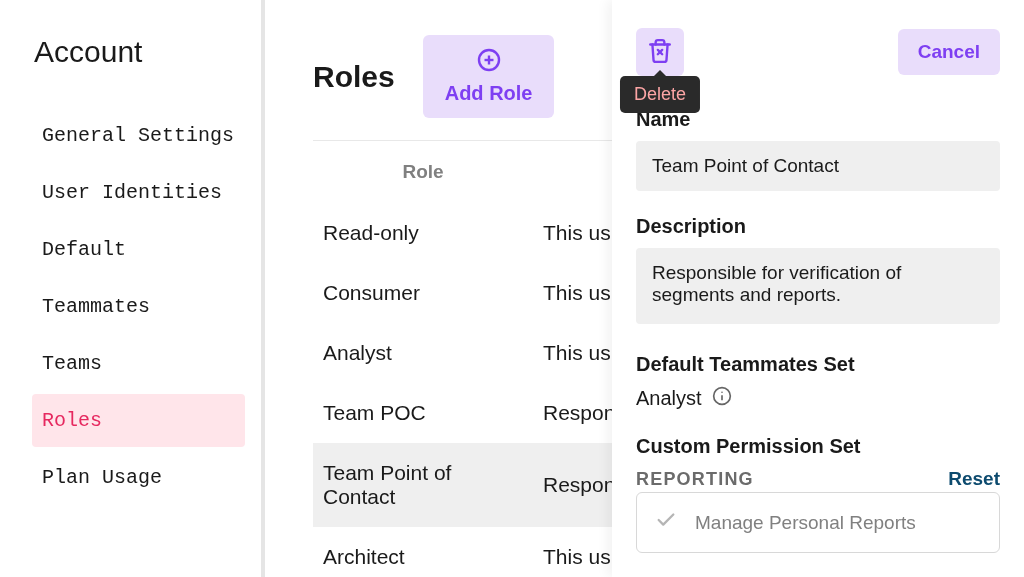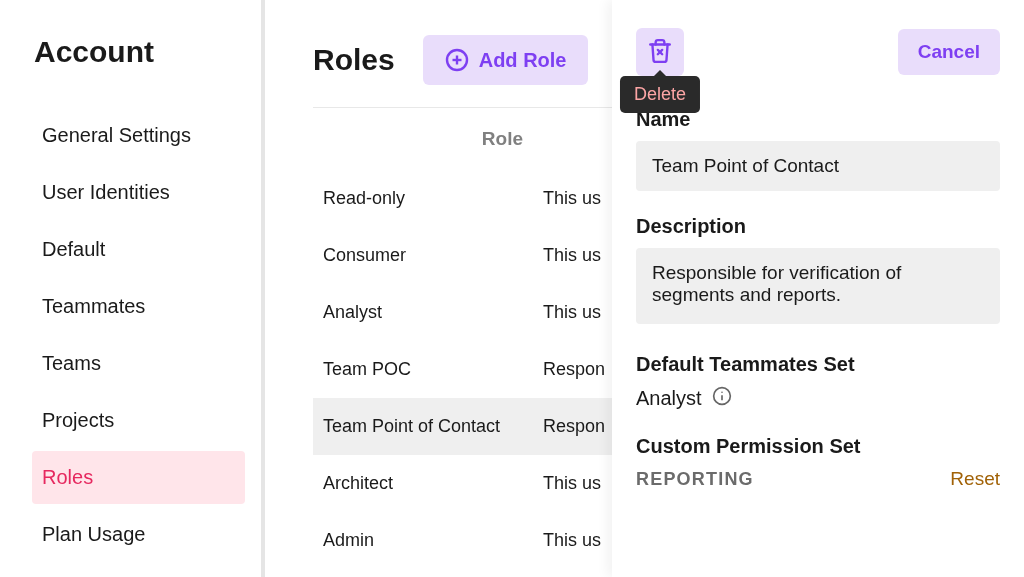--- a/index.html
+++ b/index.html
@@ -23,27 +23,28 @@
     }
     
     .sidebar {
       width: 265px;
       padding: 35px 16px 0 32px;
       border-right: 4px solid #e5e5e5;
       position: relative;
     }
     .sidebar h1 {
       font-size: 30px;
-      font-weight: 700;
+      font-weight: 400;
       margin-bottom: 40px;
       margin-left: 2px;
       color: #1a1a1a;
     }
     .sidebar-list {
       list-style: none;
+      font-family: Liberation Mono, monospace;
     }
     .sidebar-item {
       padding: 15px 10px;
       font-size: 20px;
       font-weight: 400;
       color: #1a1a1a;
       cursor: pointer;
       border-radius: 4px;
       margin-bottom: 4px;
     }
@@ -74,40 +75,41 @@
       align-items: center;
       gap: 10px;
       background: #e9ddfb;
       color: #7e3ff2;
       border: none;
       border-radius: 6px;
       padding: 13px 22px;
       font-size: 20px;
       font-weight: 700;
       cursor: pointer;
+      flex-direction: column;
     }
     .add-role-btn .plus-circle {
       width: 24px;
       height: 24px;
     }
     .roles-table {
       width: 100%;
       border-collapse: collapse;
     }
     .roles-table th {
-      text-align: right;
+      text-align: center;
       padding: 20px 10px 20px 10px;
       color: #808080;
       font-weight: 600;
       font-size: 19px;
       border-top: 1px solid #e8e8e8;
     }
     .roles-table td {
       padding: 18px 10px;
-      font-size: 18px;
+      font-size: 21px;
       color: #1a1a1a;
     }
     .roles-table tr.active-row {
       background: #efefef;
     }
     
     .panel {
       position: absolute;
       top: 0;
       right: 0;
@@ -235,23 +237,23 @@
       margin-top: 4px;
       margin-bottom: 2px;
     }
     .section-header .left {
       color: #6b6b6b;
       font-size: 18px;
       font-weight: 700;
       letter-spacing: 1.2px;
     }
     .reset-link {
-      color: #a16207;
-      font-size: 19px;
-      font-weight: 400;
+      color: #0c4a6e;
+      font-size: 19px;
+      font-weight: 700;
       cursor: pointer;
     }
     .permission-list {
       border: 1px solid #d8d8d8;
       border-radius: 6px;
     }
     .permission-item {
       display: flex;
       align-items: center;
       gap: 18px;
@@ -273,21 +275,20 @@
 <div class="container">
 
   <aside class="sidebar">
     <h1>Account</h1>
     <ul class="sidebar-list">
       <li class="sidebar-item">General Settings</li>
       <li class="sidebar-item">User Identities</li>
       <li class="sidebar-item">Default</li>
       <li class="sidebar-item">Teammates</li>
       <li class="sidebar-item">Teams</li>
-      <li class="sidebar-item">Projects</li>
       <li class="sidebar-item active">Roles</li>
       <li class="sidebar-item">Plan Usage</li>
     </ul>
   </aside>
 
   <main class="main">
     <div class="main-header">
       <h1>Roles</h1>
       <button class="add-role-btn">
         <span class="plus-circle">
@@ -380,14 +381,24 @@
       </span>
     </div>
 
     <label>Custom Permission Set</label>
 
     <div class="section-header">
       <span class="left">REPORTING</span>
       <span class="reset-link">Reset</span>
     </div>
 
+    <div class="permission-list">
+      <div class="permission-item">
+        <span>
+          <svg class="check-icon" viewBox="0 0 24 24" fill="none" stroke="currentColor" stroke-width="2.5" stroke-linecap="round" stroke-linejoin="round">
+            <polyline points="20 6 9 17 4 12"></polyline>
+          </svg>
+        </span>
+        <span class="perm-label">Manage Personal Reports</span>
+      </div>
+    </div>
   </div>
 </aside>
 
 </body></html>

